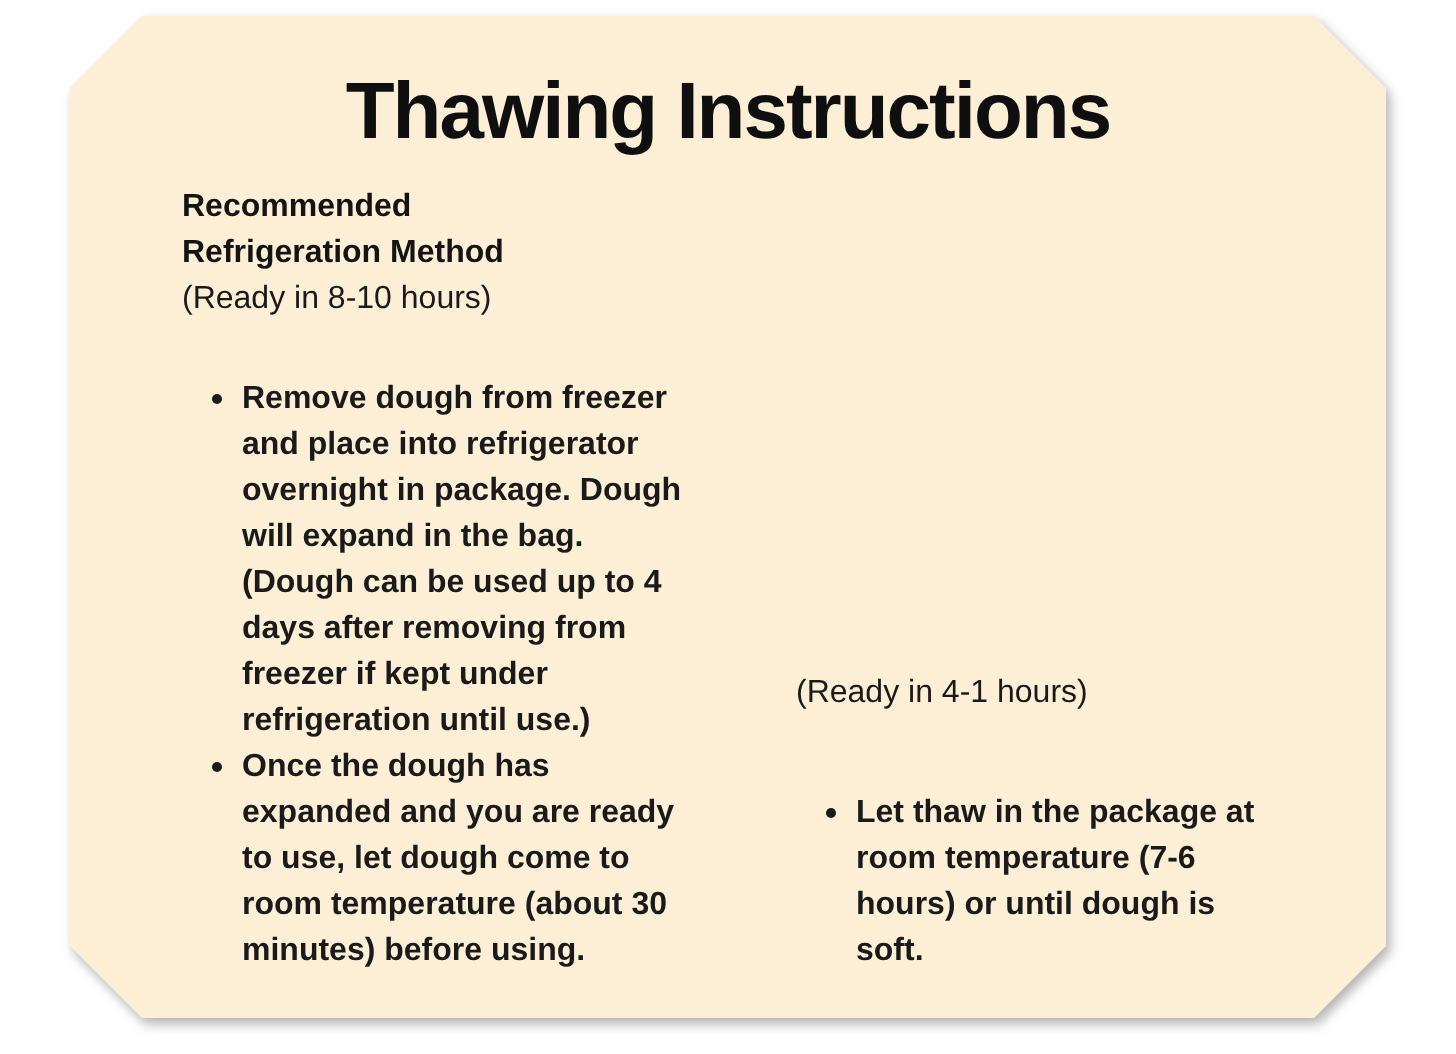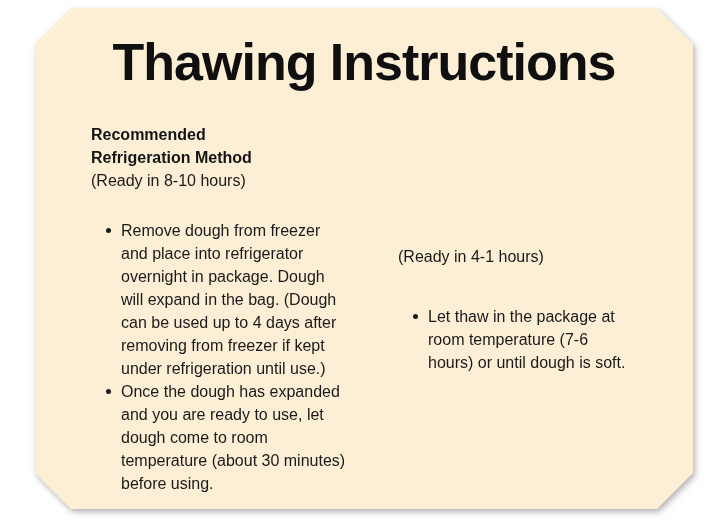--- a/index.html
+++ b/index.html
@@ -36,30 +36,30 @@
     clip-path: polygon(
       36px 0, calc(100% - 36px) 0,
       100% 36px, 100% calc(100% - 36px),
       calc(100% - 36px) 100%, 36px 100%,
       0 calc(100% - 36px), 0 36px
     );
     padding-top: 26px;
   }
   h1.title {
     text-align: center;
-    font-size: 52px;
+    font-size: 40px;
     font-weight: 800;
     letter-spacing: -1px;
     line-height: 1.1;
     color: #0f0f0f;
   }
   .columns {
     display: flex;
-    align-items: center;
-    margin-top: 32px;
+    align-items: flex-end;
+    margin-top: 14px;
   }
   .col {
     font-size: 16px;
     line-height: 23px;
   }
   .col-left {
     margin-left: 56px;
     width: 255px;
   }
   .col-right {
@@ -71,20 +71,21 @@
     line-height: 23px;
     font-weight: 700;
     color: #141414;
   }
   .col-left h2 { max-width: 195px; }
   .col-right h2 { margin-top: 13px; }
   .sub { font-weight: 400; }
   ul.steps {
     list-style: none;
     padding-left: 30px;
+    font-weight: bold;
   }
   .col-left ul.steps { margin-top: 27px; }
   .col-right ul.steps { margin-top: 37px; }
   ul.steps li { position: relative; }
   ul.steps li::before {
     content: "";
     position: absolute;
     left: -15px;
     top: 9px;
     width: 5px;

